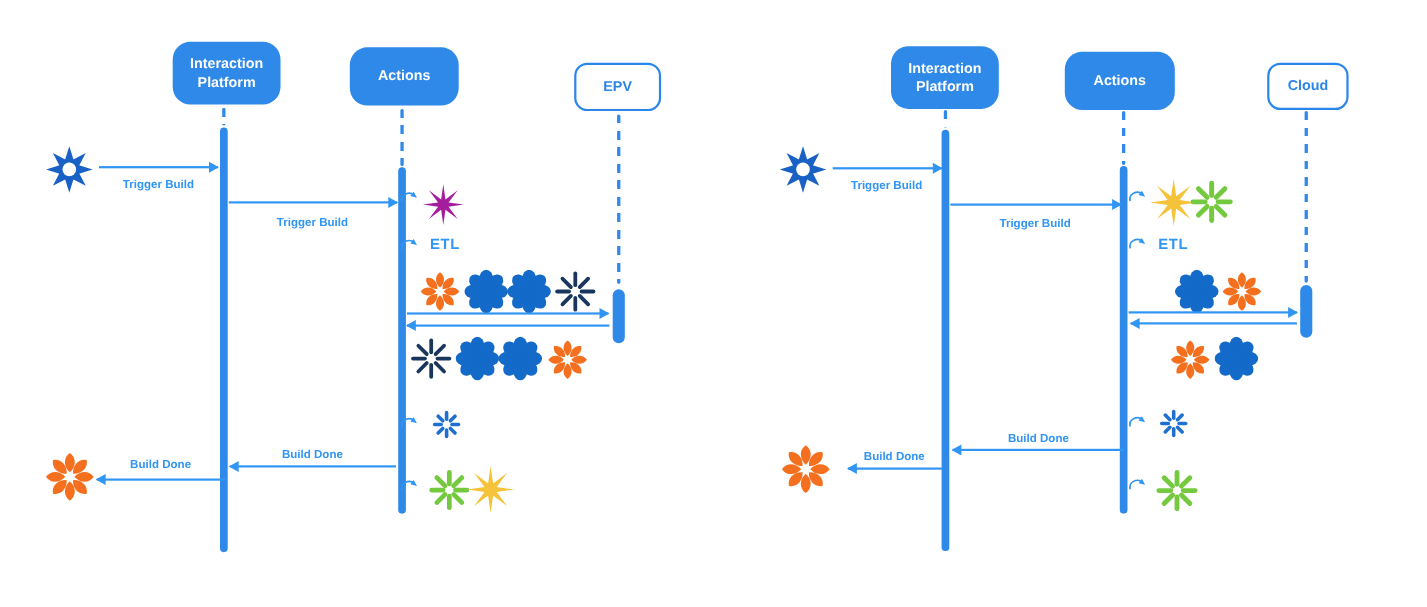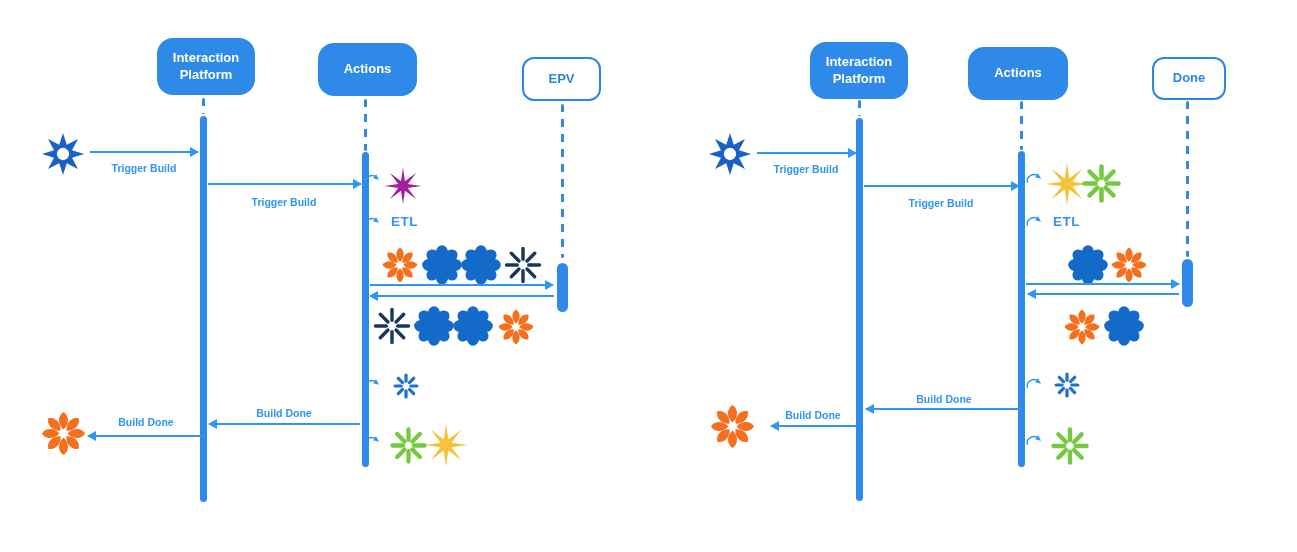--- a/index.html
+++ b/index.html
@@ -203,21 +203,21 @@
   </section>
 
   <section>
     <div class="pbox" style="left:810px;top:42px;width:98px;height:57px;">
       <span>Interaction Platform</span>
     </div>
     <div class="pbox" style="left:968px;top:47px;width:100px;height:53px;">
       <span>Actions</span>
     </div>
     <div class="pbox outline" style="left:1152px;top:57px;width:74px;height:43px;">
-      <span>Done</span>
+      <span>Cloud</span>
     </div>
 
     <div class="dash" style="left:858px;top:100px;height:16px;"></div>
     <div class="bar" style="left:856px;top:118px;height:383px;"></div>
     <div class="dash" style="left:1020px;top:101px;height:49px;"></div>
     <div class="bar" style="left:1018px;top:151px;height:316px;"></div>
     <div class="dash" style="left:1186px;top:101px;height:156px;"></div>
     <div class="act" style="left:1182px;top:259px;height:48px;"></div>
 
     <svg class="icon" style="left: 708px; top: 132px; color: rgb(25, 97, 196);" width="44" height="44">

